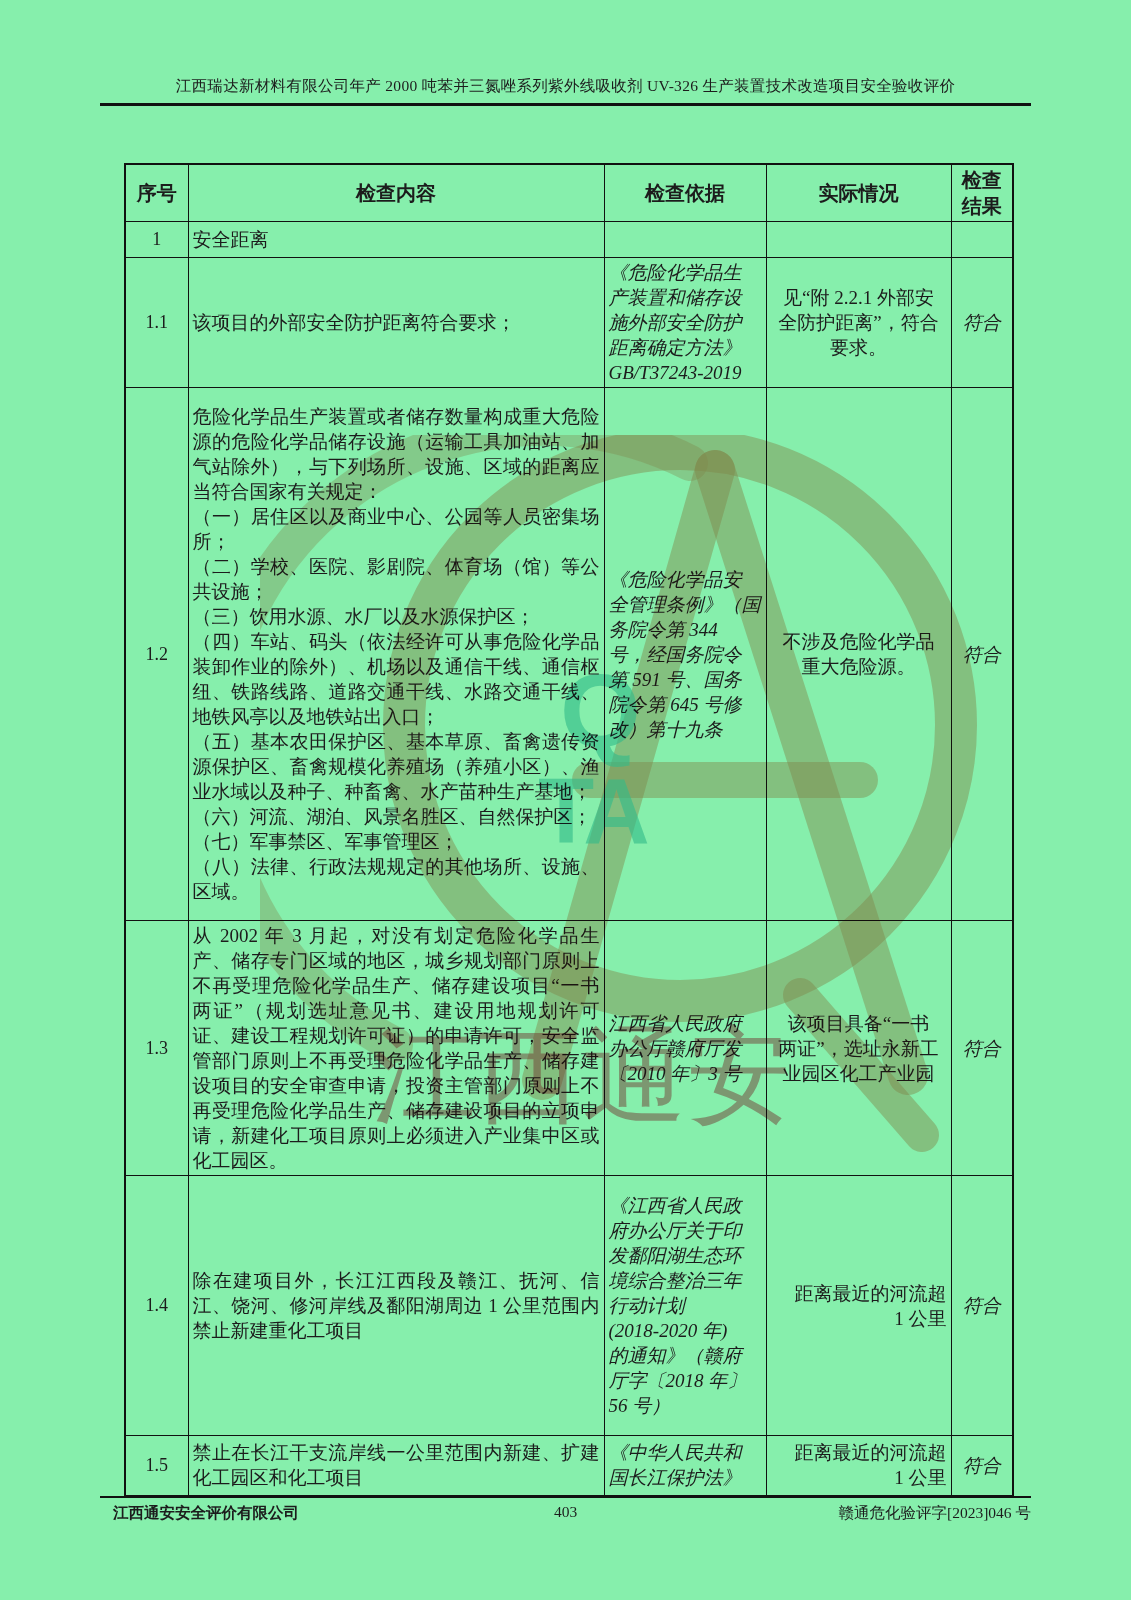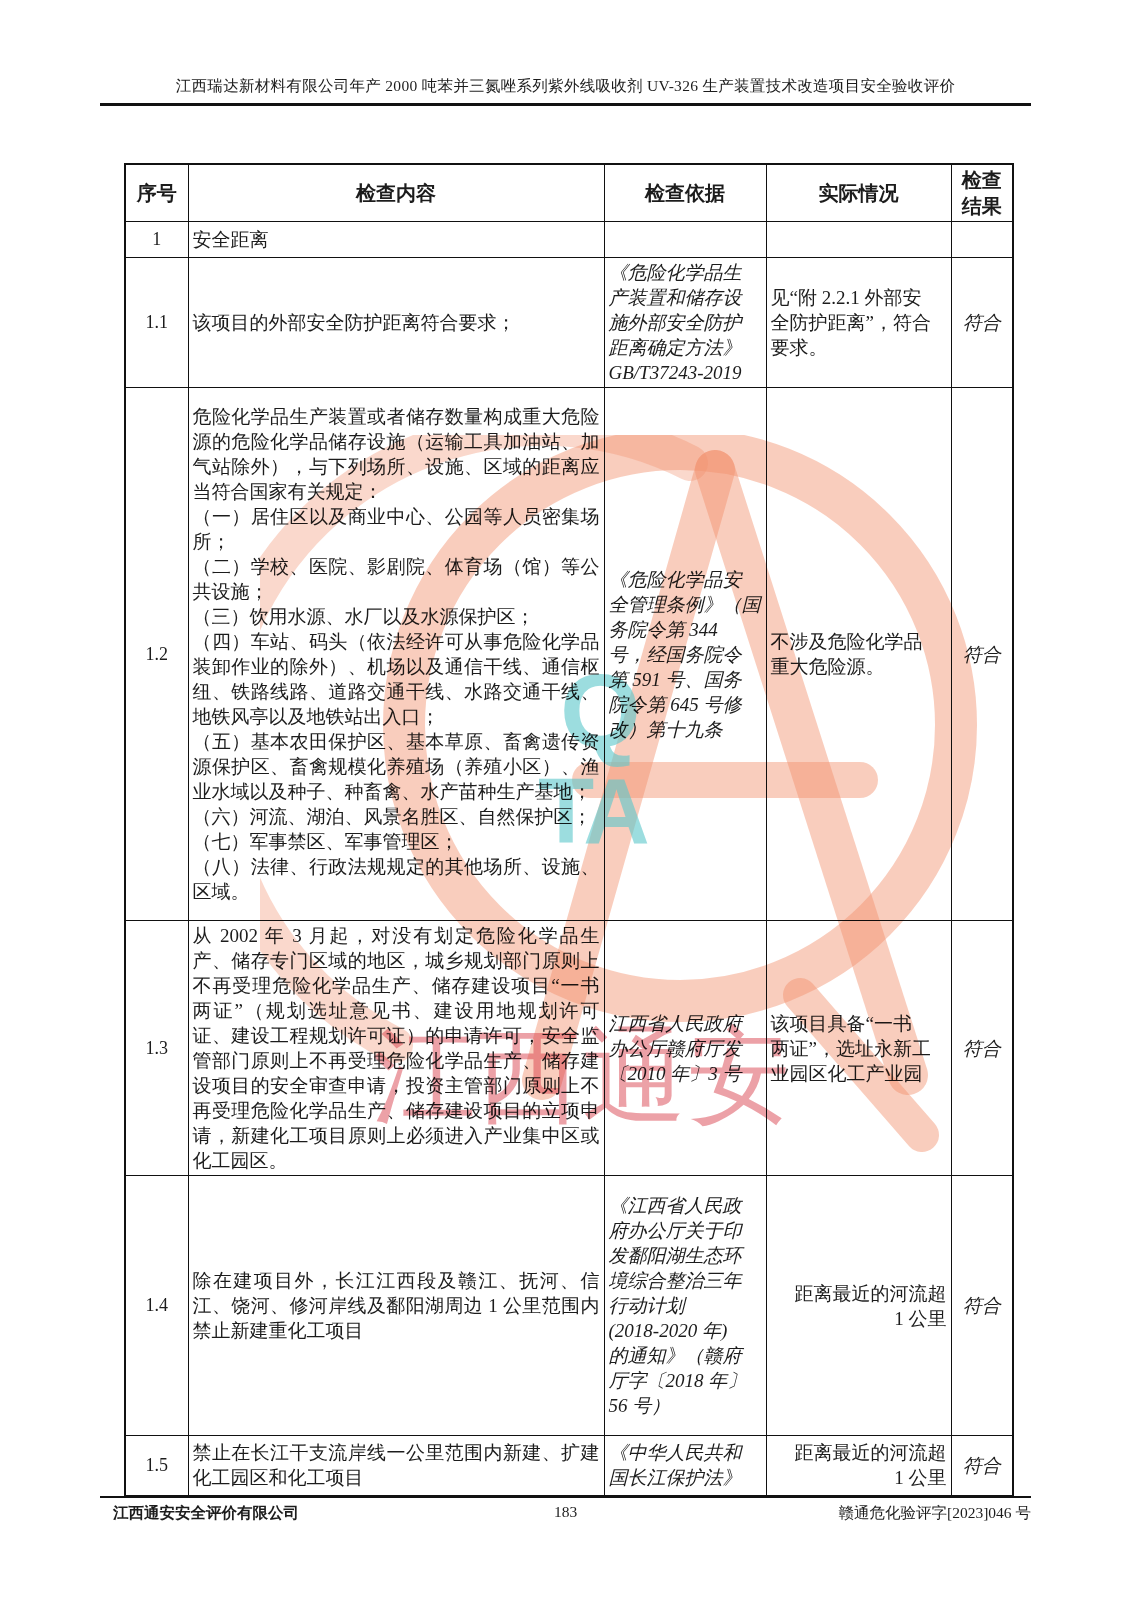--- a/index.html
+++ b/index.html
@@ -1,39 +1,39 @@
 <!DOCTYPE html>
 <html><head>
 <meta charset="utf-8">
 <style>
   html,body{margin:0;padding:0;background:#e8e8e8;}
   .page{
     position:relative;width:1131px;height:1600px;margin:0 auto;
-    background:#ffffff;overflow:hidden;
+    background:#86efac;overflow:hidden;
     font-family:"Liberation Serif","DejaVu Serif",serif;color:#1c1c1c;
   }
   .doc-header{
     position:absolute;left:100px;top:76px;width:931px;
     text-align:center;font-size:15.5px;letter-spacing:0.3px;white-space:nowrap;
   }
   .header-rule{position:absolute;left:100px;top:103px;width:931px;border-top:3px solid #111;}
   table.checklist{
     position:absolute;left:124px;top:150px;width:888px;
     border-collapse:collapse;table-layout:fixed;
     font-size:19px;line-height:25px;
   }
   table.checklist th,table.checklist td{
     border:1.6px solid #111;vertical-align:middle;overflow:hidden;padding:2px 4px;
   }
   table.checklist{border:2.5px solid #111;margin-top:13px;}
   table.checklist th{font-size:20px;font-weight:bold;text-align:center;line-height:26px;}
   td.no{text-align:center;font-size:18px;}
   td.content{text-align:justify;padding:3px 7px;white-space:pre-wrap;}
   td.basis{text-align:left;white-space:pre-wrap;font-style:italic;}
-  td.actual{text-align:left;white-space:pre-wrap;}
+  td.actual{text-align:center;white-space:pre-wrap;}
   td.actual-left{text-align:right;padding:2px 7px;}
   td.result{text-align:center;font-style:italic;}
   .footer-rule{position:absolute;left:100px;top:1496px;width:931px;border-top:2.5px solid #111;}
   .footer{position:absolute;left:100px;top:1503px;width:931px;font-size:15.5px;}
   .footer .f-left{position:absolute;left:13px;top:0;font-weight:bold;}
   .footer .f-center{position:absolute;left:0;top:0;width:100%;text-align:center;}
   .footer .f-right{position:absolute;right:0;top:0;}
   .watermark{
     position:absolute;left:0;top:0;width:1131px;height:1600px;
     pointer-events:none;mix-blend-mode:multiply;z-index:5;
@@ -146,21 +146,21 @@
 国长江保护法》</td>
       <td class="actual actual-left">距离最近的河流超
 1 公里</td>
       <td class="result">符合</td>
     </tr>
   </tbody>
     </table>
 
   <div class="footer-rule"></div>
   <div class="footer">
-    <span class="f-center">183</span>
+    <span class="f-center">403</span>
     <span class="f-left">江西通安安全评价有限公司</span>
     <span class="f-right">赣通危化验评字[2023]046 号</span>
   </div>
 
   <div class="watermark">
     <svg class="wm-logo" width="760" height="730" viewBox="0 0 760 730">
       <g fill="none" stroke="#f1906c" stroke-opacity="0.45" stroke-linecap="round">
         <circle cx="420" cy="290" r="276" stroke-width="42"></circle>
         <path d="M 135 610 A 295 295 0 0 1 430 28" stroke-width="36" stroke-opacity="0.35"></path>
         <path d="M 455 35 L 282 645" stroke-width="40"></path>

